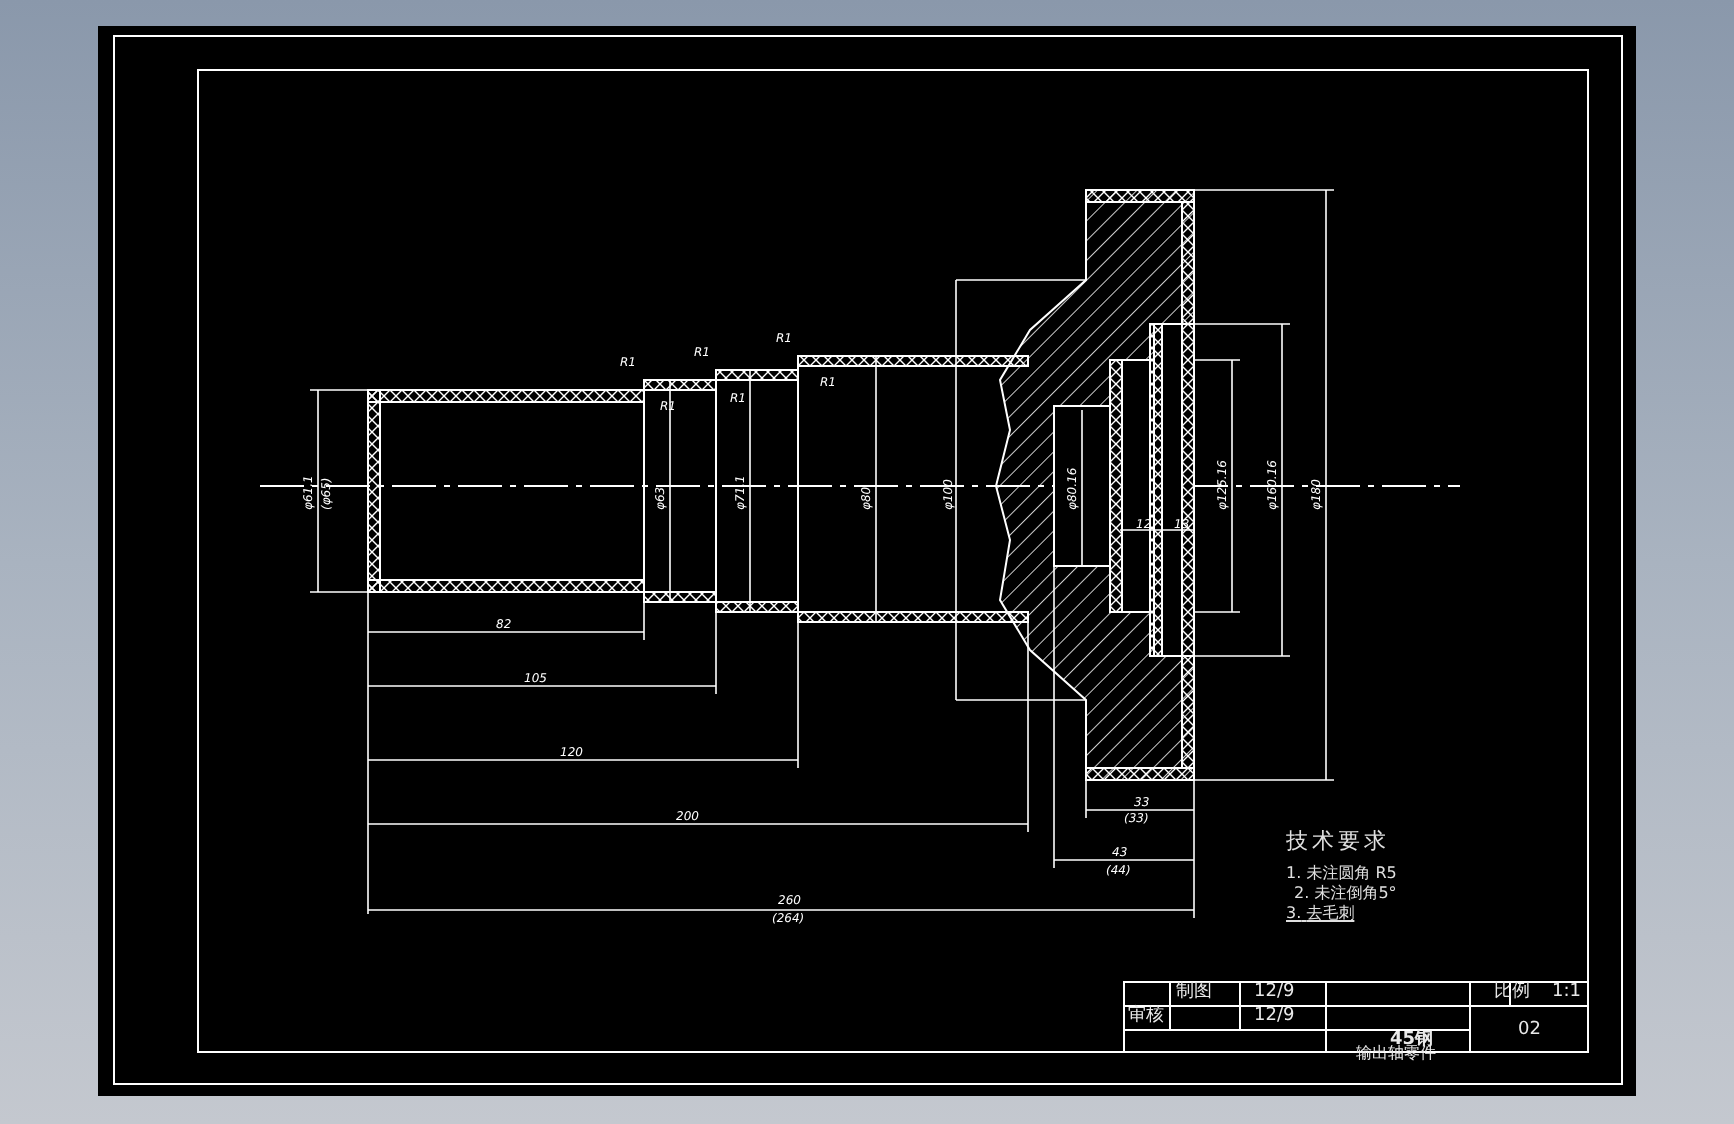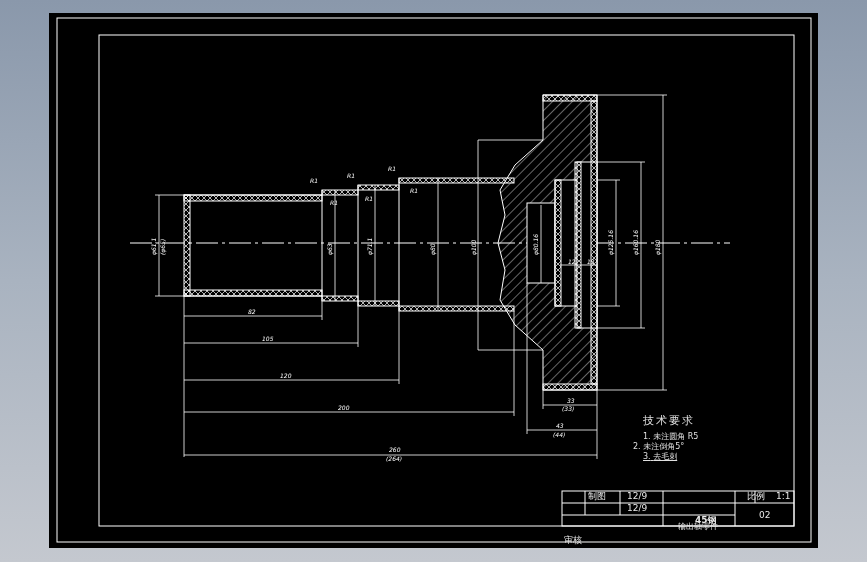--- a/index.html
+++ b/index.html
@@ -146,31 +146,31 @@
       <line x1="735" y1="503" x2="794" y2="503"></line>
       <line x1="755" y1="491" x2="755" y2="503"></line>
     </g>
   </svg>
 
   <div class="tech tech-title" style="left:594px;top:384px;margin-top:16px;">技术要求</div>
   <div class="tech tech-item" style="left:594px;top:419px;">
     <span>1.</span>
     <span>未注圆角 R5</span>
   </div>
-  <div class="tech tech-item" style="left:584px;top:429px;">
+  <div class="tech tech-item" style="left:598px;top:429px;">
     <span>2.</span>
     <span>未注倒角5°</span>
   </div>
   <div class="tech tech-item" style="left:594px;top:439px;text-decoration:underline;">
     <span>3.</span>
     <span>去毛刺</span>
   </div>
 
   <div class="tb-text" style="left:539px;top:479px;">制图</div>
   <div class="tb-text" style="left:578px;top:479px;">12/9</div>
-  <div class="tb-text" style="left:515px;top:491px;margin-top:32px;">审核</div>
+  <div class="tb-text" style="left:515px;top:491px;">审核</div>
   <div class="tb-text" style="left:578px;top:491px;">12/9</div>
   <div class="tb-text" style="left:629px;top:486px;font-size:8px;margin-top:24px;">输出轴零件</div>
   <div class="tb-text" style="left:646px;top:503px;font-weight:bold;">45钢</div>
   <div class="tb-text" style="left:688px;top:479px;margin-left:10px;">比例</div>
   <div class="tb-text" style="left:716px;top:479px;margin-left:11px;">1:1</div>
   <div class="tb-text" style="left:710px;top:498px;">02</div>
 </div>
 
 </body></html>

